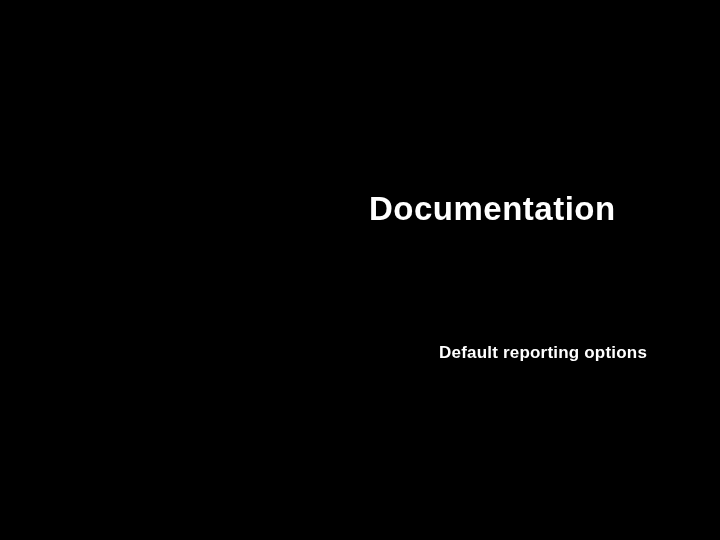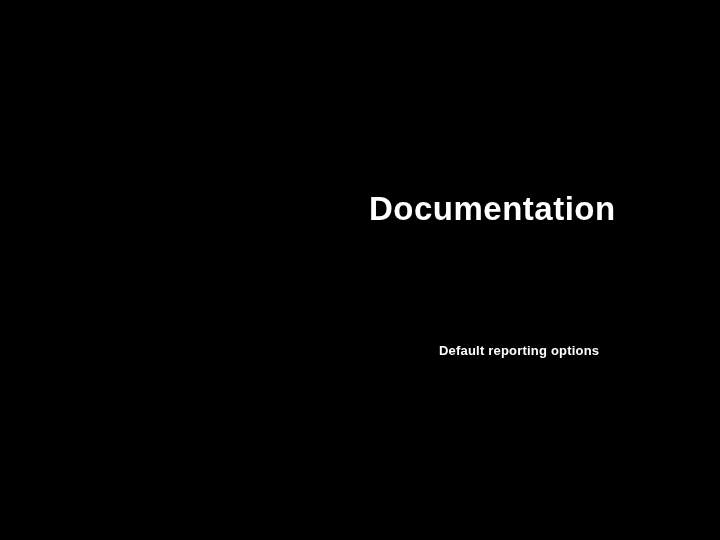--- a/index.html
+++ b/index.html
@@ -26,21 +26,21 @@
       top: 178px;
       left: 357px;
       font-size: 33px;
       font-weight: bold;
       letter-spacing: 0.5px;
     }
     .subtitle {
       position: absolute;
       top: 331px;
       left: 427px;
-      font-size: 13px;
+      font-size: 17px;
       font-weight: bold;
       letter-spacing: 0.2px;
     }
   </style>
 </head>
 <body>
 
 <div class="slide-container">
   <div class="title">Documentation</div>
   <div class="subtitle">Default reporting options</div>

